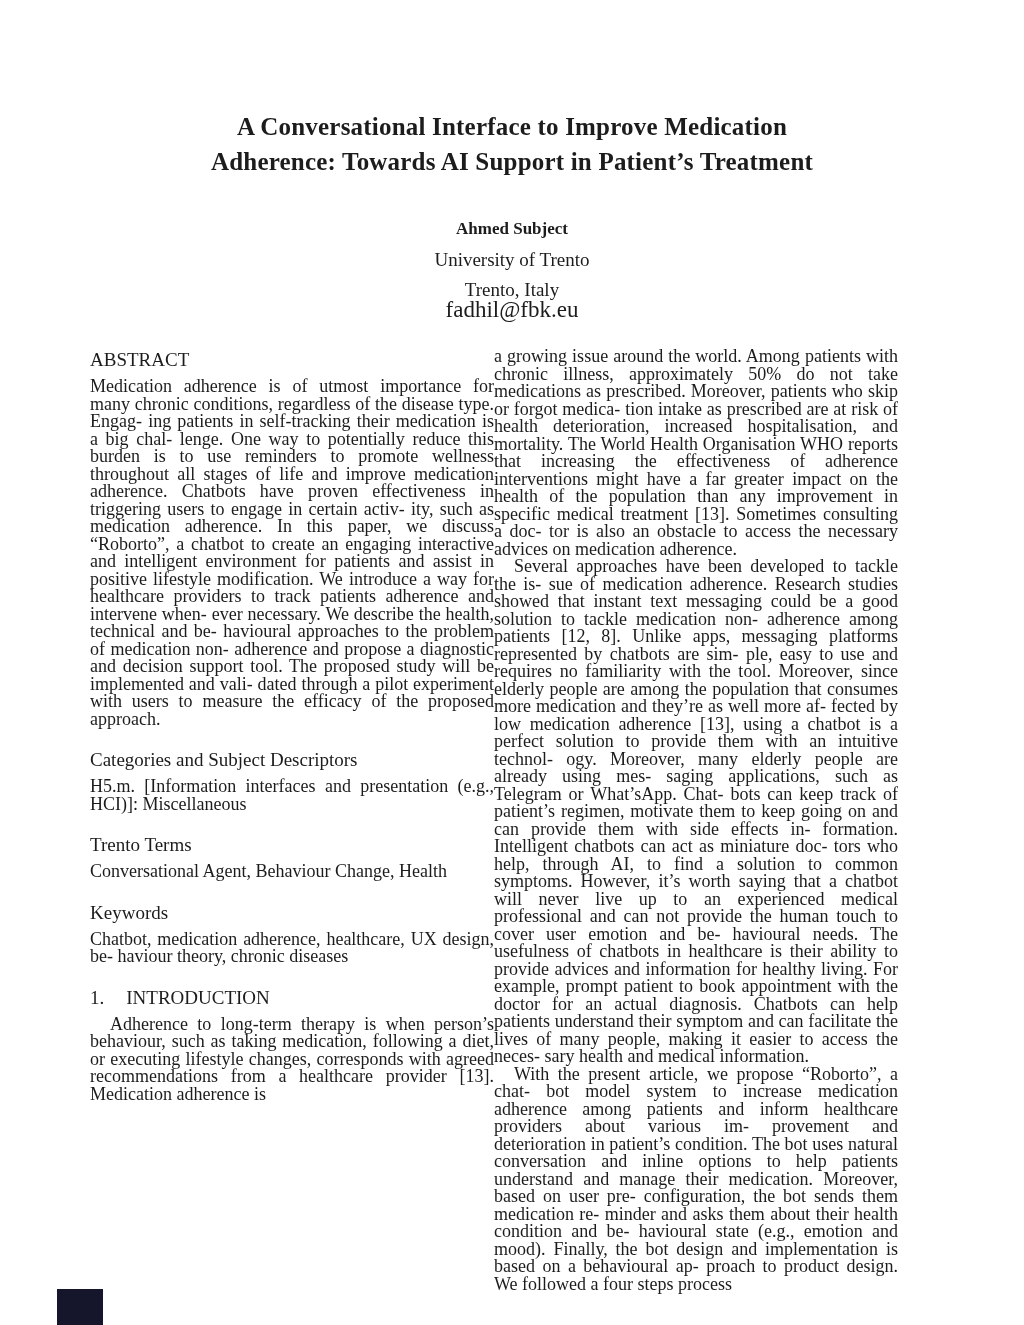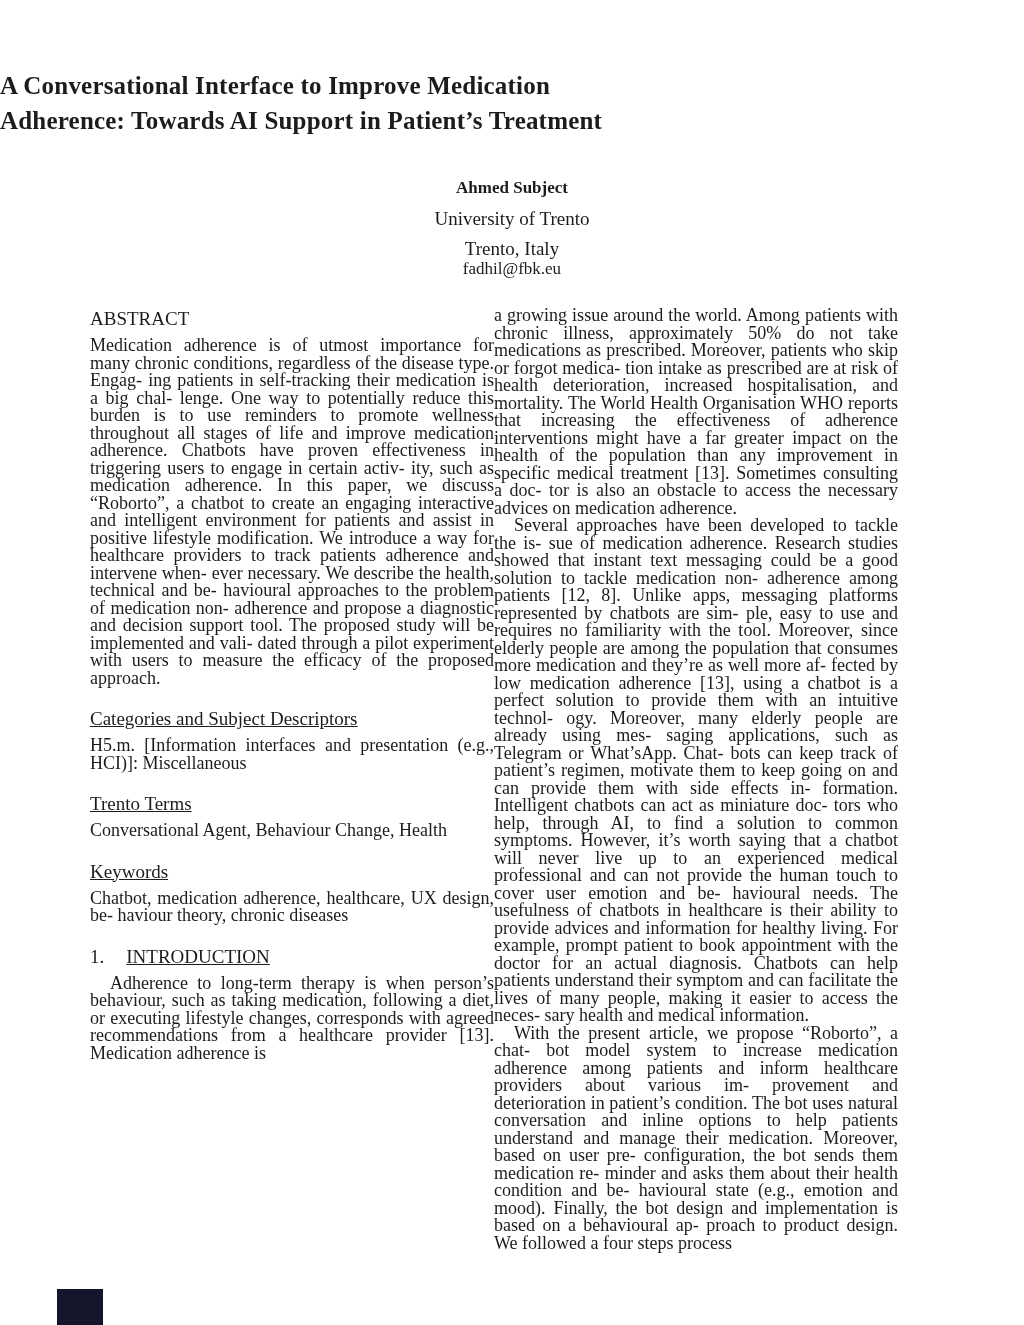--- a/index.html
+++ b/index.html
@@ -10,21 +10,22 @@
   .page {
     position: relative;
     width: 1024px;
     height: 1325px;
     background: #ffffff;
     font-family: "Liberation Serif", serif;
     color: #1c1c1c;
     overflow: hidden;
   }
   .title-block {
-    padding-top: 68px;
+    padding-top: 109px;
+    text-align: center;
   }
   .title-line {
     font-size: 25px;
     font-weight: bold;
     line-height: 35px;
     letter-spacing: 0.2px;
   }
   .author-block {
     margin-top: 40px;
     text-align: center;
@@ -33,42 +34,41 @@
     font-size: 17px;
     font-weight: bold;
     line-height: 20px;
   }
   .author-affil {
     font-size: 19px;
     line-height: 18px;
     margin-top: 12px;
   }
   .author-email {
-    font-size: 17px;
+    font-size: 23px;
     line-height: 21px;
     font-family: Liberation Serif, serif;
   }
   .columns {
     display: flex;
     padding: 0 90px;
     margin-top: 28px;
   }
   .col {
     width: 404px;
     flex: 0 0 404px;
   }
   .sec-heading {
     font-size: 19px;
     font-weight: normal;
     margin: 0 0 7px 0;
     line-height: 23px;
   }
   .sec-heading.spaced {
     margin-top: 20px;
-    text-decoration: underline;
   }
   .sec-heading .num {
     display: inline-block;
     margin-right: 22px;
   }
   p.body-text {
     font-size: 18px;
     line-height: 17.5px;
     text-align: justify;
     margin: 0;

